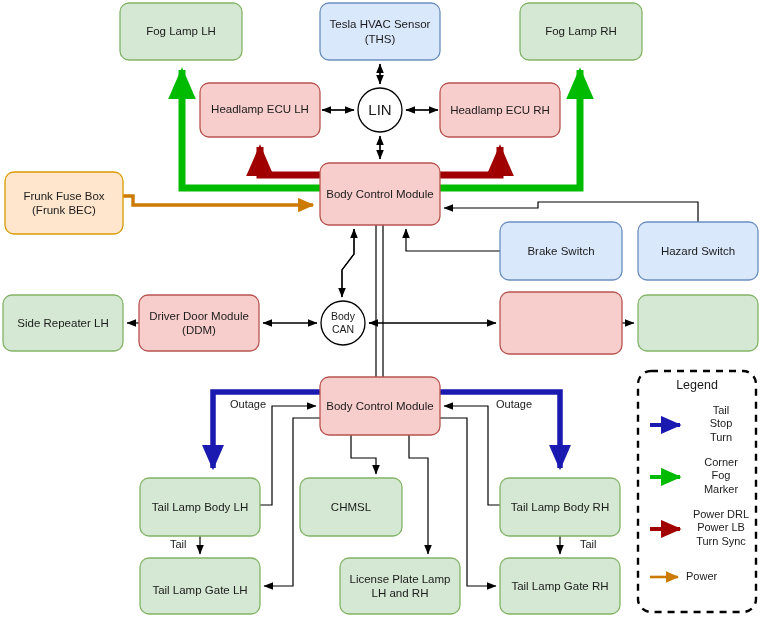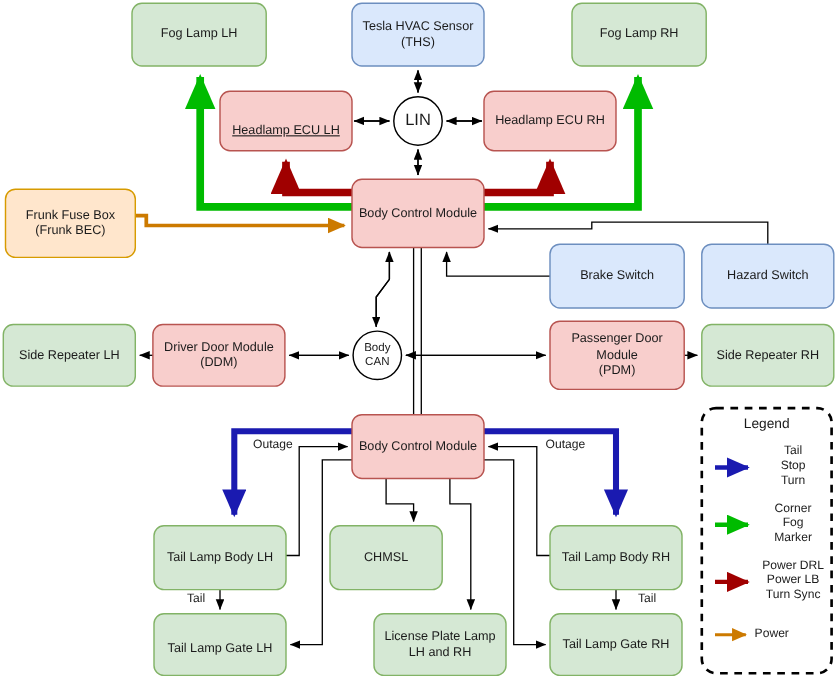--- a/index.html
+++ b/index.html
@@ -215,37 +215,33 @@
     </g>
     <g>
       <line x1="650" y1="577" x2="678" y2="577" stroke="#cc7a00" stroke-width="2.6" marker-end="url(#ah-lg-orange)"></line>
     </g>
   </svg>
 
   <div class="nodeLabel" style="left:120px;top:3px;width:122px;height:57px;">Fog Lamp LH</div>
   <div class="nodeLabel" style="left:320px;top:3px;width:120px;height:57px;">Tesla HVAC Sensor
 (THS)</div>
   <div class="nodeLabel" style="left:520px;top:3px;width:122px;height:57px;border-radius:21px;">Fog Lamp RH</div>
-  <div class="nodeLabel" style="left:200px;top:92px;width:120px;height:54px;text-decoration:underline;">Headlamp ECU LH</div>
+  <div class="nodeLabel" style="left:200px;top:82px;width:120px;height:54px;">Headlamp ECU LH</div>
   <div class="nodeLabel" style="left:358px;top:88px;width:44px;height:44px;font-size:15px;">LIN</div>
   <div class="nodeLabel" style="left:440px;top:83px;width:120px;height:54px;">Headlamp ECU RH</div>
   <div class="nodeLabel" style="left:5px;top:172px;width:118px;height:62px;">Frunk Fuse Box
 (Frunk BEC)</div>
   <div class="nodeLabel" style="left:320px;top:163px;width:120px;height:62px;">Body Control Module</div>
   <div class="nodeLabel" style="left:500px;top:222px;width:122px;height:58px;">Brake Switch</div>
   <div class="nodeLabel" style="left:638px;top:222px;width:120px;height:58px;">Hazard Switch</div>
   <div class="nodeLabel" style="left:3px;top:295px;width:120px;height:56px;">Side Repeater LH</div>
   <div class="nodeLabel" style="left:139px;top:295px;width:120px;height:56px;">Driver Door Module
 (DDM)</div>
   <div class="nodeLabel" style="left:321px;top:301px;width:44px;height:44px;font-size:10.5px;">Body
 CAN</div>
-  <div class="nodeLabel" style="left:500px;top:292px;width:122px;height:62px;">Passenger Door
-Module
-(PDM)</div>
-  <div class="nodeLabel" style="left:638px;top:295px;width:120px;height:56px;">Side Repeater RH</div>
   <div class="nodeLabel" style="left:320px;top:377px;width:120px;height:58px;">Body Control Module</div>
   <div class="nodeLabel" style="left:140px;top:478px;width:120px;height:58px;border-radius:19px;">Tail Lamp Body LH</div>
   <div class="nodeLabel" style="left:300px;top:478px;width:102px;height:58px;">CHMSL</div>
   <div class="nodeLabel" style="left:500px;top:478px;width:120px;height:58px;">Tail Lamp Body RH</div>
   <div class="nodeLabel" style="left:140px;top:562px;width:120px;height:56px;">Tail Lamp Gate LH</div>
   <div class="nodeLabel" style="left:340px;top:558px;width:120px;height:56px;border-radius:12px;">License Plate Lamp
 LH and RH</div>
   <div class="nodeLabel" style="left:500px;top:558px;width:120px;height:56px;">Tail Lamp Gate RH</div>
 
   <div class="edgeLabel" style="left:228px;top:398px;">Outage</div>

